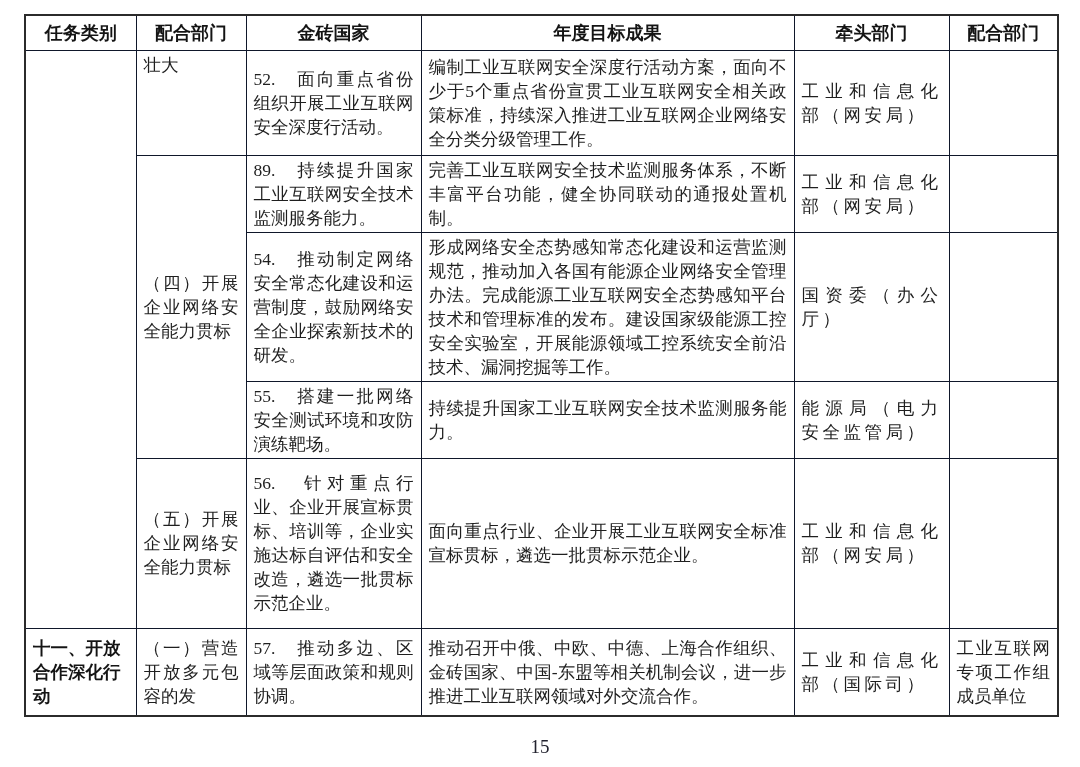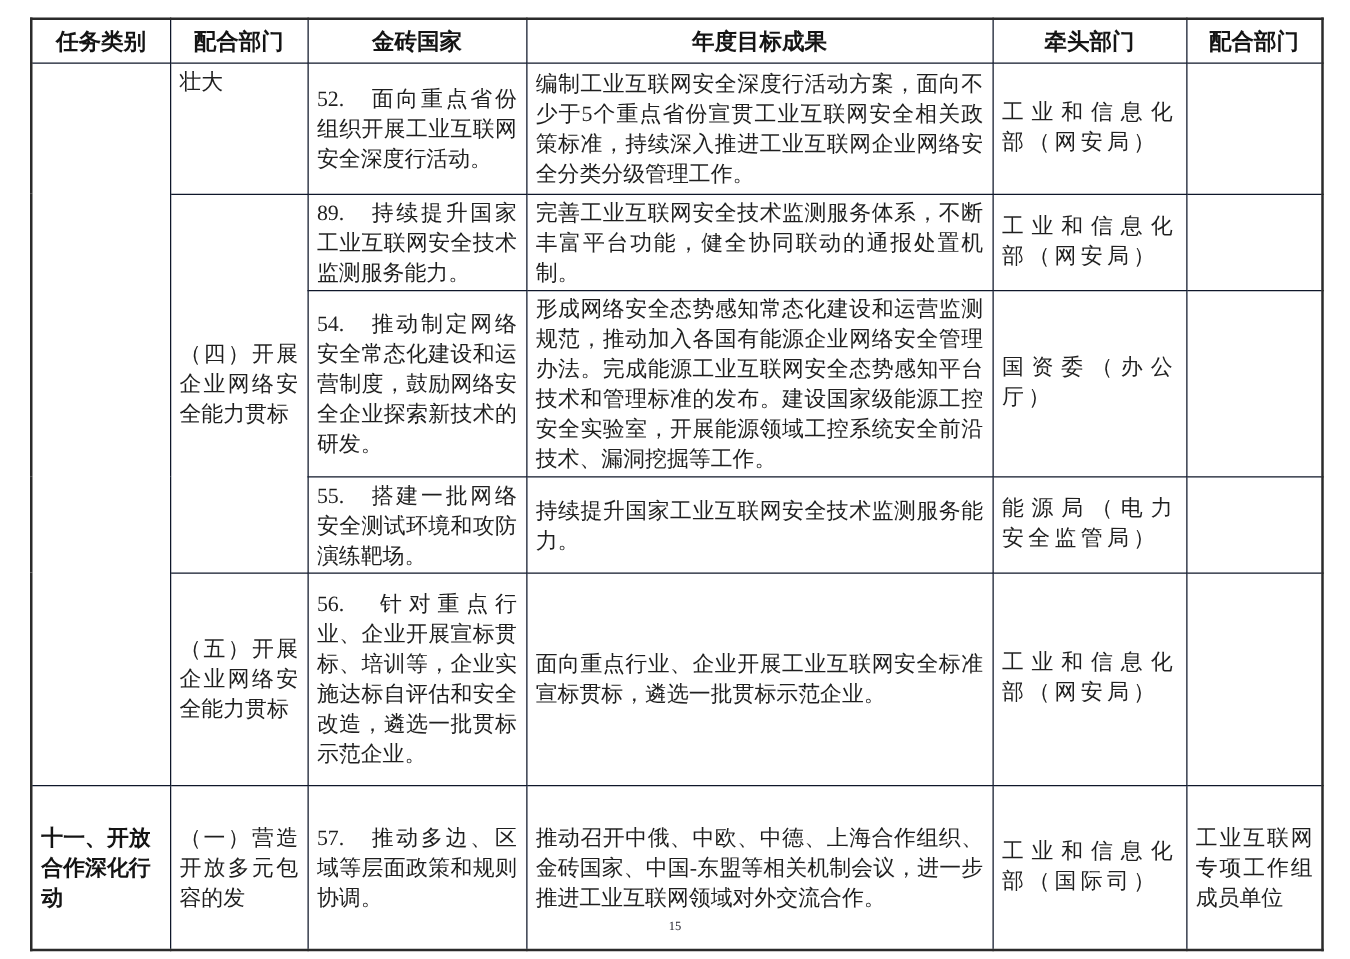--- a/index.html
+++ b/index.html
@@ -37,21 +37,21 @@
   col.c4 { width: 373px; }
   col.c5 { width: 155px; }
   col.c6 { width: 109px; }
 
   thead tr { height: 35px; }
   tr.r52 { height: 105px; }
   tr.r53 { height: 77px;  }
   tr.r54 { height: 148px; }
   tr.r55 { height: 75px; padding-left: 40px;  }
   tr.r56 { height: 170px; }
-  tr.r57 { height: 132px; }
+  tr.r57 { height: 88px; }
 
   th {
     font-family: "Liberation Sans", "DejaVu Sans", sans-serif;
     font-weight: bold;
     font-size: 18px;
     text-align: center;
     vertical-align: middle;
     color: #141414;
     padding: 2px;
   }
@@ -71,31 +71,30 @@
     font-size: 17.5px;
     text-align: left;
     color: #141414;
   }
   td.work { }
   td.v-top { vertical-align: top; }
   td.measure { }
   td.target { }
   td.lead {
     letter-spacing: 3.5px;
-    font-family: Liberation Mono, monospace;
   }
   td.support { }
 
   .pagenum {
     position: absolute;
     left: 0;
     right: 0;
     top: 736px;
     text-align: center;
-    font-size: 10px;
+    font-size: 19px;
     color: #22222e;
     font-family: "Liberation Serif", "DejaVu Serif", serif;
   }
 </style>
 </head>
 <body>
 
 <div class="sheet">
 
   <table class="plan">

